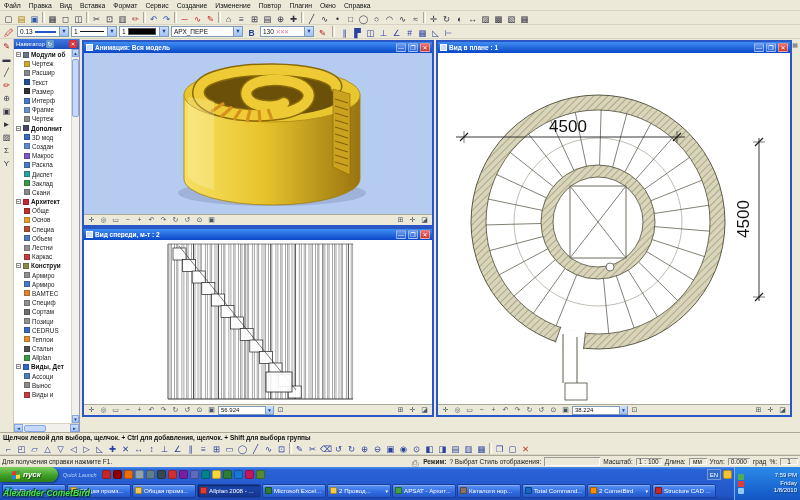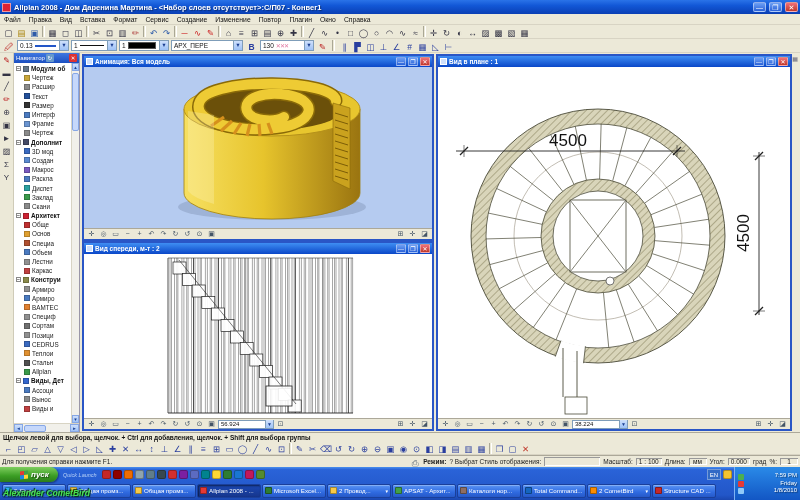--- a/index.html
+++ b/index.html
@@ -76,21 +76,21 @@
   .tb3 .tbi { color:#2a3f9f; }
   .statusbar { height:12px; background:#ece9d8; border-top:1px solid #aca899; display:flex; align-items:center; font-size:6.5px; color:#222; padding:0 2px; gap:3px; }
   .sb-help { flex:1; white-space:nowrap; overflow:hidden; }
   .sb-cell { white-space:nowrap; }
   .sb-val { background:#ece9d8; box-shadow:inset 1px 1px 0 #999, inset -1px -1px 0 #fff; padding:0 3px; min-width:18px; text-align:center; }
   .sb-empty { width:56px; height:9px; }
 
   
   .taskbar { height:33px; background:linear-gradient(180deg,#4a90ee 0%,#2a63d8 8%,#2256c8 85%,#1a47b0 100%); position:relative; display:flex; flex-direction:column; }
   .tb-row1 { height:15px; display:flex; align-items:center; gap:2px; padding-right:68px; }
-  .startbtn { height:15px; width:58px; background:linear-gradient(180deg,#7ece5e,#3a9d23 60%,#2d7d1b); border-radius:0 8px 8px 0; display:flex; align-items:center; gap:3px; padding:0 6px 0 20px; box-shadow:1px 1px 2px #0006; }
+  .startbtn { height:15px; width:58px; background:linear-gradient(180deg,#7ece5e,#3a9d23 60%,#2d7d1b); border-radius:0 8px 8px 0; display:flex; align-items:center; gap:3px; padding:0 6px 0 12px; box-shadow:1px 1px 2px #0006; }
   .startflag { width:8px; height:8px; display:grid; grid-template-columns:4px 4px; grid-template-rows:4px 4px; transform:skewY(-6deg); }
   .startflag i { display:block; }
   .starttext { color:#fff; font-size:8px; font-weight:bold; font-style:italic; text-shadow:1px 1px 1px #0008; }
   .qlabel { color:#b8d2f8; font-size:5.5px; font-style:italic; margin:0 3px; }
   .qli { width:9px; height:9px; border-radius:2px; border:1px solid #0004; flex:none; }
   .lang { margin-left:auto; width:14px; height:11px; background:#316ac5; color:#fff; font-size:6px; line-height:11px; text-align:center; border:1px solid #fff5; }
   .trayico { width:9px; height:9px; background:#f4c430; border-radius:2px; border:1px solid #0004; }
   .tb-row2 { height:18px; display:flex; align-items:center; gap:1px; padding:1px 68px 2px 2px; }
   .tbtn { width:64px; height:14px; background:linear-gradient(#5a94f4,#2f6ae0 60%,#2659c8); border-radius:2px; border:1px solid #1a3f9a; display:flex; align-items:center; gap:2px; padding:0 2px; box-shadow:inset 0 1px 0 #ffffff44; overflow:hidden; flex:none; }
   .tbtn.active { background:linear-gradient(#1b48b4,#16368c); box-shadow:inset 1px 1px 2px #0008; }
@@ -101,27 +101,20 @@
   .clock-icons { display:flex; flex-direction:column; gap:1px; }
   .clock-icons i { width:6px; height:6px; border-radius:1px; display:block; }
   .clock-text { flex:1; text-align:right; color:#fff; font-size:6px; line-height:7.5px; text-shadow:1px 1px 1px #0007; }
   .watermark { position:absolute; left:3px; bottom:2px; font-size:8.5px; font-weight:bold; font-style:italic; color:#46e050; text-shadow:1px 1px 1px #042a06, -1px -1px 1px #042a06; z-index:5; }
 </style>
 </head>
 <body>
 
 <div id="app">
 
-  <div class="titlebar">
-    <span class="appicon"></span>
-    <span class="ttext">Allplan 2008 - Дом Даренина Мартина - &lt;Набор слоев отсутствует&gt;:С/П07 - Конвег1</span>
-    <span class="winbtn">—</span>
-    <span class="winbtn">❐</span>
-    <span class="winbtn close">✕</span>
-  </div>
 
   <div class="menubar" id="menubar">
       <span class="menu-item">Файл</span>
       <span class="menu-item">Правка</span>
       <span class="menu-item">Вид</span>
       <span class="menu-item">Вставка</span>
       <span class="menu-item">Формат</span>
       <span class="menu-item">Сервис</span>
       <span class="menu-item">Создание</span>
       <span class="menu-item">Изменение</span>

